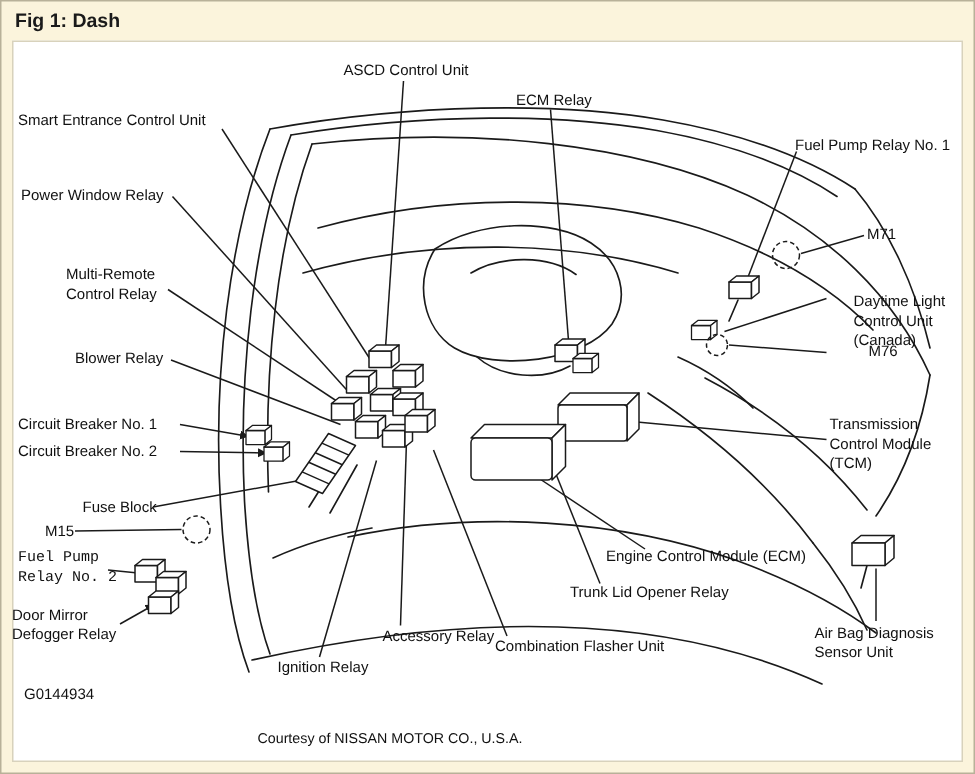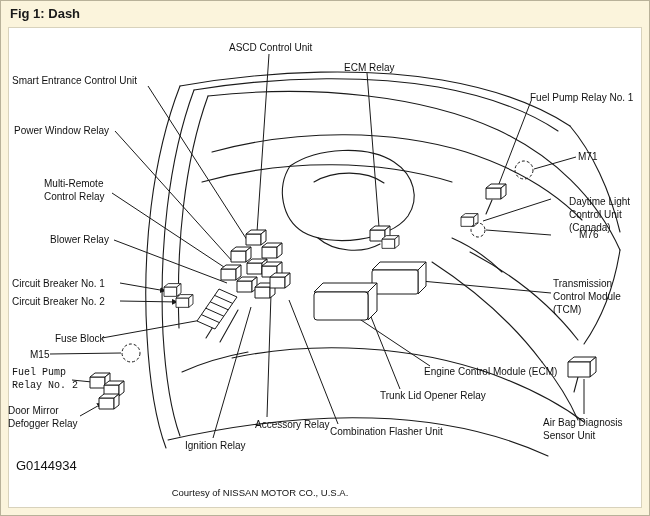--- a/index.html
+++ b/index.html
@@ -36,28 +36,28 @@
   .l-multi{left:44px;top:177px;}
   .l-daytime{left:553px;top:195px;margin-left:16px;}
   .l-blower{left:50px;top:233px;}
   .l-m76{left:553px;top:228px;margin-left:26px;}
   .l-cb1{left:12px;top:277px;}
   .l-cb2{left:12px;top:295px;}
   .l-tcm{left:553px;top:277px;}
   .l-fuse{left:55px;top:332px;}
   .l-m15{left:30px;top:348px;}
   .l-fp2{left:12px;top:366px;font-family:Liberation Mono, monospace;}
-  .l-ecm{left:424px;top:365px;}
+  .l-ecm{left:404px;top:365px;}
   .l-trunk{left:380px;top:389px;}
   .l-doormirror{left:8px;top:404px;}
   .l-acc{left:240px;top:418px;margin-left:15px;}
   .l-comb{left:330px;top:425px;}
   .l-ign{left:185px;top:439px;}
   .l-airbag{left:543px;top:416px;}
-  .figcode { position:absolute; left:16px; top:458px; font-size:13px; }
+  .figcode { position:absolute; left:16px; top:458px; font-size:10px; }
   .credit { position:absolute; left:0; top:487px; width:520px; text-align:center; font-size:9.5px; }
 </style>
 </head>
 <body>
 
 <div class="frame"></div>
 <div class="fig-title">Fig 1: Dash</div>
 <div class="panel"></div>
 
 <svg class="art" viewBox="0 0 650 516">

